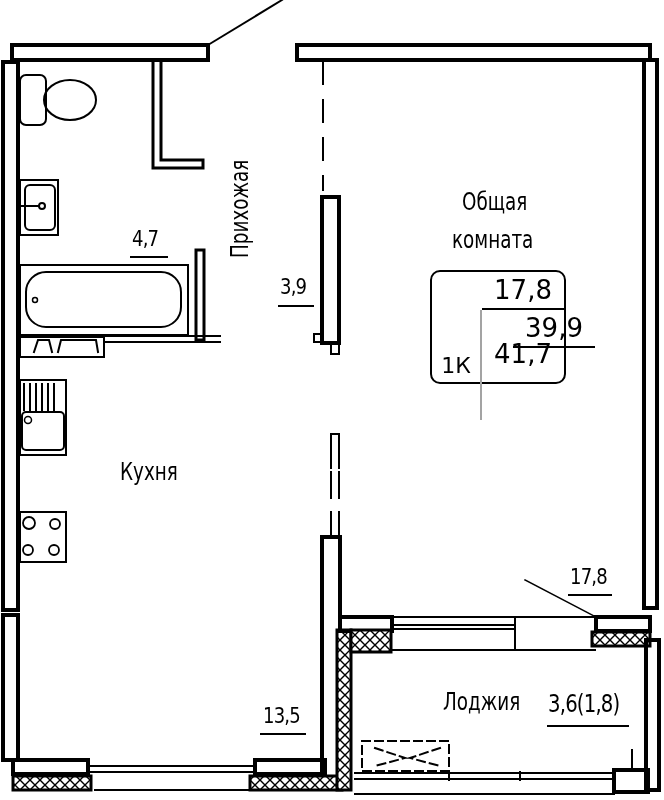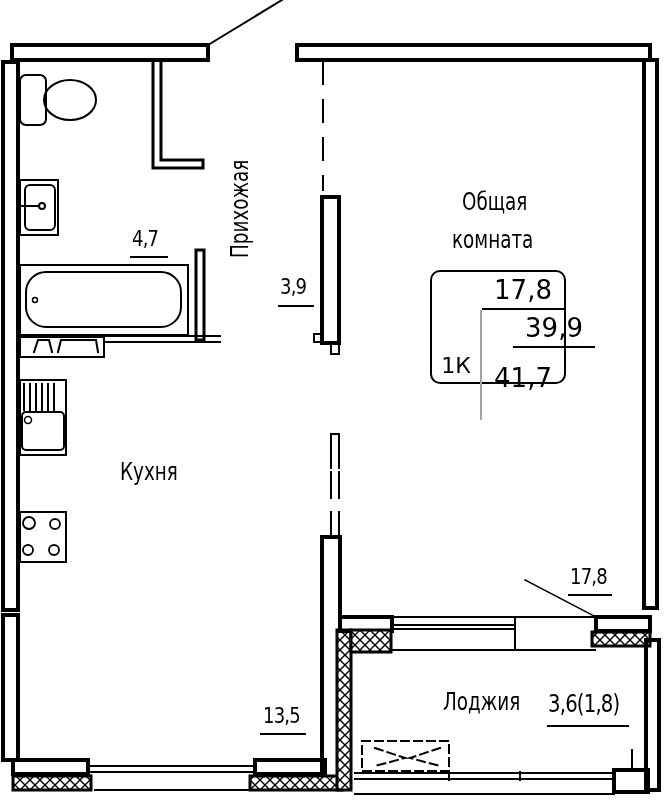--- a/index.html
+++ b/index.html
@@ -6,21 +6,21 @@
   body { width:664px; height:800px; position:relative; overflow:hidden; font-family:"DejaVu Sans", sans-serif; }
   svg { position:absolute; left:0; top:0; }
   .lbl { position:absolute; color:#000; font-family:"DejaVu Sans Condensed","DejaVu Sans", sans-serif; font-stretch:condensed; line-height:1; white-space:nowrap; }
   .area { position:absolute; color:#000; font-family:"DejaVu Sans", sans-serif; font-size:22px; line-height:1; letter-spacing:-1px; transform:scaleX(0.82); transform-origin:left top; }
   .uline { position:absolute; height:2px; background:#000; }
   .tag { position:absolute; left:430px; top:270px; width:136px; height:114px; border:2px solid #000; border-radius:10px; box-sizing:border-box; }
   .tag .k { position:absolute; left:0; top:0; width:48px; height:110px; border-right:2px solid #a3a3a3; display:flex; align-items:center; justify-content:center; font-size:22px; transform:none;margin-top:38px; }
   .tag .cell { position:absolute; left:50px; width:82px; height:36px; display:flex; align-items:center; justify-content:center; font-size:26px; }
   .tag .c1 { top:0; border-bottom:2px solid #000; }
   .tag .c2 { top:38px; border-bottom:2px solid #000;margin-left:31px; }
-  .tag .c3 { top:88px; }
+  .tag .c3 { top:64px; }
 </style>
 </head>
 <body>
 
 <svg width="664" height="800" viewBox="0 0 664 800">
   <defs>
     <pattern id="hatch" width="10" height="10" patternUnits="userSpaceOnUse">
       <rect width="10" height="10" fill="#fff"></rect>
       <path d="M0,0 L10,10 M10,0 L0,10" stroke="#000" stroke-width="1.4"></path>
     </pattern>

